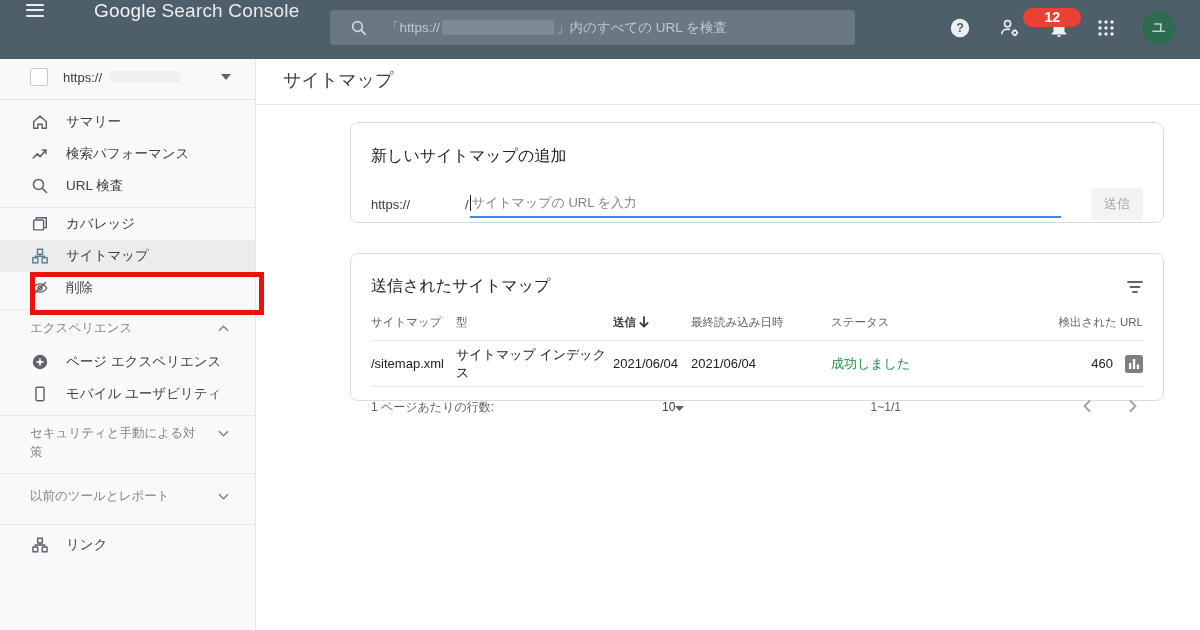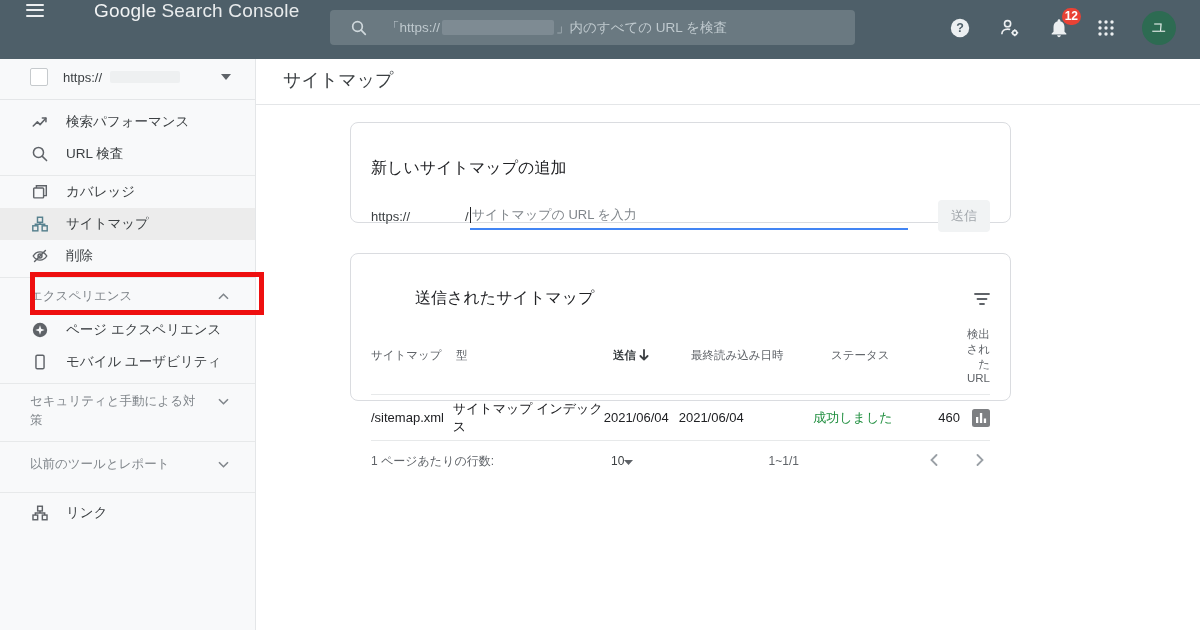--- a/index.html
+++ b/index.html
@@ -12,21 +12,21 @@
   .hamburger div { height:2px; background:#eceff1; margin:3.5px 0; border-radius:1px; }
   .logo { margin-left:22px; font-size:19px; color:#f1f3f4; letter-spacing:.2px; white-space:nowrap; }
   .logo .g { font-weight:500; }
   .logo .rest { font-weight:400; opacity:.95; margin-left:5px; }
   .searchbox { position:absolute; left:330px; top:10px; width:525px; height:35px; background:#6a7981; border-radius:4px; display:flex; align-items:center; font-size:13.5px; color:#bfc9ce; }
   .searchbox .mag { margin-left:21px; display:flex; }
   .searchbox .qtext { margin-left:19px; display:flex; align-items:center; white-space:nowrap; }
   .redacted { display:inline-block; width:112px; height:15px; background:#7e8b93; border-radius:2px; margin:0 2px; }
   .tb-icons { position:absolute; right:24px; top:0; height:55px; display:flex; align-items:center; gap:27px; }
   .tb-ic { display:flex; align-items:center; justify-content:center; cursor:pointer; position:relative; }
-  .badge { position:absolute; top:-9px; right:-11px; background:#e94235; color:#fff; font-size:12px; font-weight:700; border-radius:9px; padding:2px 3px; line-height:1.1; }
+  .badge { position:absolute; top:-9px; right:-11px; background:#e94235; color:#fff; font-size:14px; font-weight:700; border-radius:9px; padding:2px 21px; line-height:1.1; }
   .avatar { width:34px; height:34px; border-radius:50%; background:#2d6b52; color:#e8f0ec; font-size:14px; display:flex; align-items:center; justify-content:center; cursor:pointer; }
 
   
   .sidebar { position:absolute; top:55px; left:0; width:256px; height:575px; background:#f8f9fa; border-right:1px solid #e4e6e8; z-index:5; }
   .property { height:45px; display:flex; align-items:center; padding:0 24px 0 30px; border-bottom:1px solid #e4e6e8; cursor:pointer; }
   .fav { width:18px; height:18px; background:#fff; border:1.5px solid #c6cacd; border-radius:2px; }
   .property .purl { margin-left:15px; font-size:13px; font-weight:500; color:#3c4043; }
   .property .pred { width:70px; height:12px; background:#eef0f1; border-radius:2px; margin-left:8px; }
   .property .caret { margin-left:auto; display:flex; }
   .navpad { height:6px; }
@@ -42,35 +42,35 @@
   .sdiv.m2 { margin-top:6px; }
 
   
   .anno { position:absolute; left:30px; top:272px; width:234px; height:43px; border:5px solid #ee0f0f; z-index:30; pointer-events:none; }
 
   
   .main-head { position:absolute; left:256px; top:55px; width:944px; height:50px; background:#fff; border-bottom:1px solid #e4e6e8; display:flex; align-items:center; }
   .page-title { margin-left:27px; font-size:18px; color:#3c4043; }
   .content { position:absolute; left:256px; top:106px; width:944px; height:524px; background:#fff; }
 
-  .card { position:absolute; left:94px; width:661px; background:#fff; border:1px solid #dadce0; border-radius:8px; padding:12px 20px; }
+  .card { position:absolute; left:94px; width:814px; background:#fff; border:1px solid #dadce0; border-radius:8px; padding:0 20px; }
   .card1 { top:16px; height:101px; }
   .card2 { top:147px; height:148px; }
   .card-title { font-size:16px; color:#202124; }
   .c1-title { margin-top:23px; }
   .form-row { margin-top:21px; display:flex; align-items:center; }
   .proto { font-size:13px; color:#3c4043; }
   .dom-red { width:55px; height:1px; }
   .slash { font-size:13px; color:#3c4043; margin-right:1px; }
   .urlfield { flex:1; display:flex; align-items:center; border-bottom:2px solid #4285f4; height:28px; cursor:text; }
   .tcaret { width:0; border-left:1.5px solid #202124; height:16px; margin-right:1px; }
   .phold { font-size:13px; color:#80868b; }
   .submit { margin-left:30px; width:52px; height:32px; background:#f1f3f4; border:none; border-radius:4px; font-size:13px; color:#a2a7ac; font-family:inherit; }
 
-  .c2-titlerow { margin-top:22px; display:flex; align-items:center;margin-left:44px; }
+  .c2-titlerow { margin-top:22px; display:flex; align-items:center; }
   .filter { margin-left:auto; display:flex; cursor:pointer; }
   .thead { margin-top:18px; display:flex; align-items:center; font-size:11.5px; color:#5f6368; }
   .trow { display:flex; align-items:center; font-size:13px; color:#202124; height:45px; }
   .col1 { width:85px; }
   .col2 { width:157px; }
   .col3 { width:78px; }
   .col4 { width:140px; }
   .col5 { width:130px; }
   .col6 { flex:1; text-align:right; display:flex; justify-content:flex-end; align-items:center; }
   .sorted { font-weight:700; color:#3c4043; display:flex; align-items:center; gap:3px; }
@@ -162,20 +162,28 @@
     <span class="caret">
       <svg width="10" height="6" viewBox="0 0 10 6">
           <path d="M0 0l5 6 5-6z" fill="#5f6368"></path>
         </svg>
     </span>
   </div>
   <div class="navpad"></div>
 
   <div class="nav-item">
     <span class="nicon">
+      <svg width="18" height="18" viewBox="0 0 20 20" fill="none" stroke="#5f6368" stroke-width="1.6" stroke-linejoin="round">
+          <path d="M3 9.5L10 3.5l7 6V17h-4.6v-4.6H7.6V17H3z"></path>
+        </svg>
+    </span>
+    <span class="nlabel">サマリー</span>
+  </div>
+  <div class="nav-item">
+    <span class="nicon">
       <svg width="18" height="18" viewBox="0 0 20 20" fill="none" stroke="#5f6368" stroke-width="1.7" stroke-linecap="round" stroke-linejoin="round">
           <path d="M2.5 14.5l4.6-4.6 3 3 6.4-7"></path>
           <path d="M12.6 5.6h4v4"></path>
         </svg>
     </span>
     <span class="nlabel">検索パフォーマンス</span>
   </div>
   <div class="nav-item">
     <span class="nicon">
       <svg width="18" height="18" viewBox="0 0 20 20">

